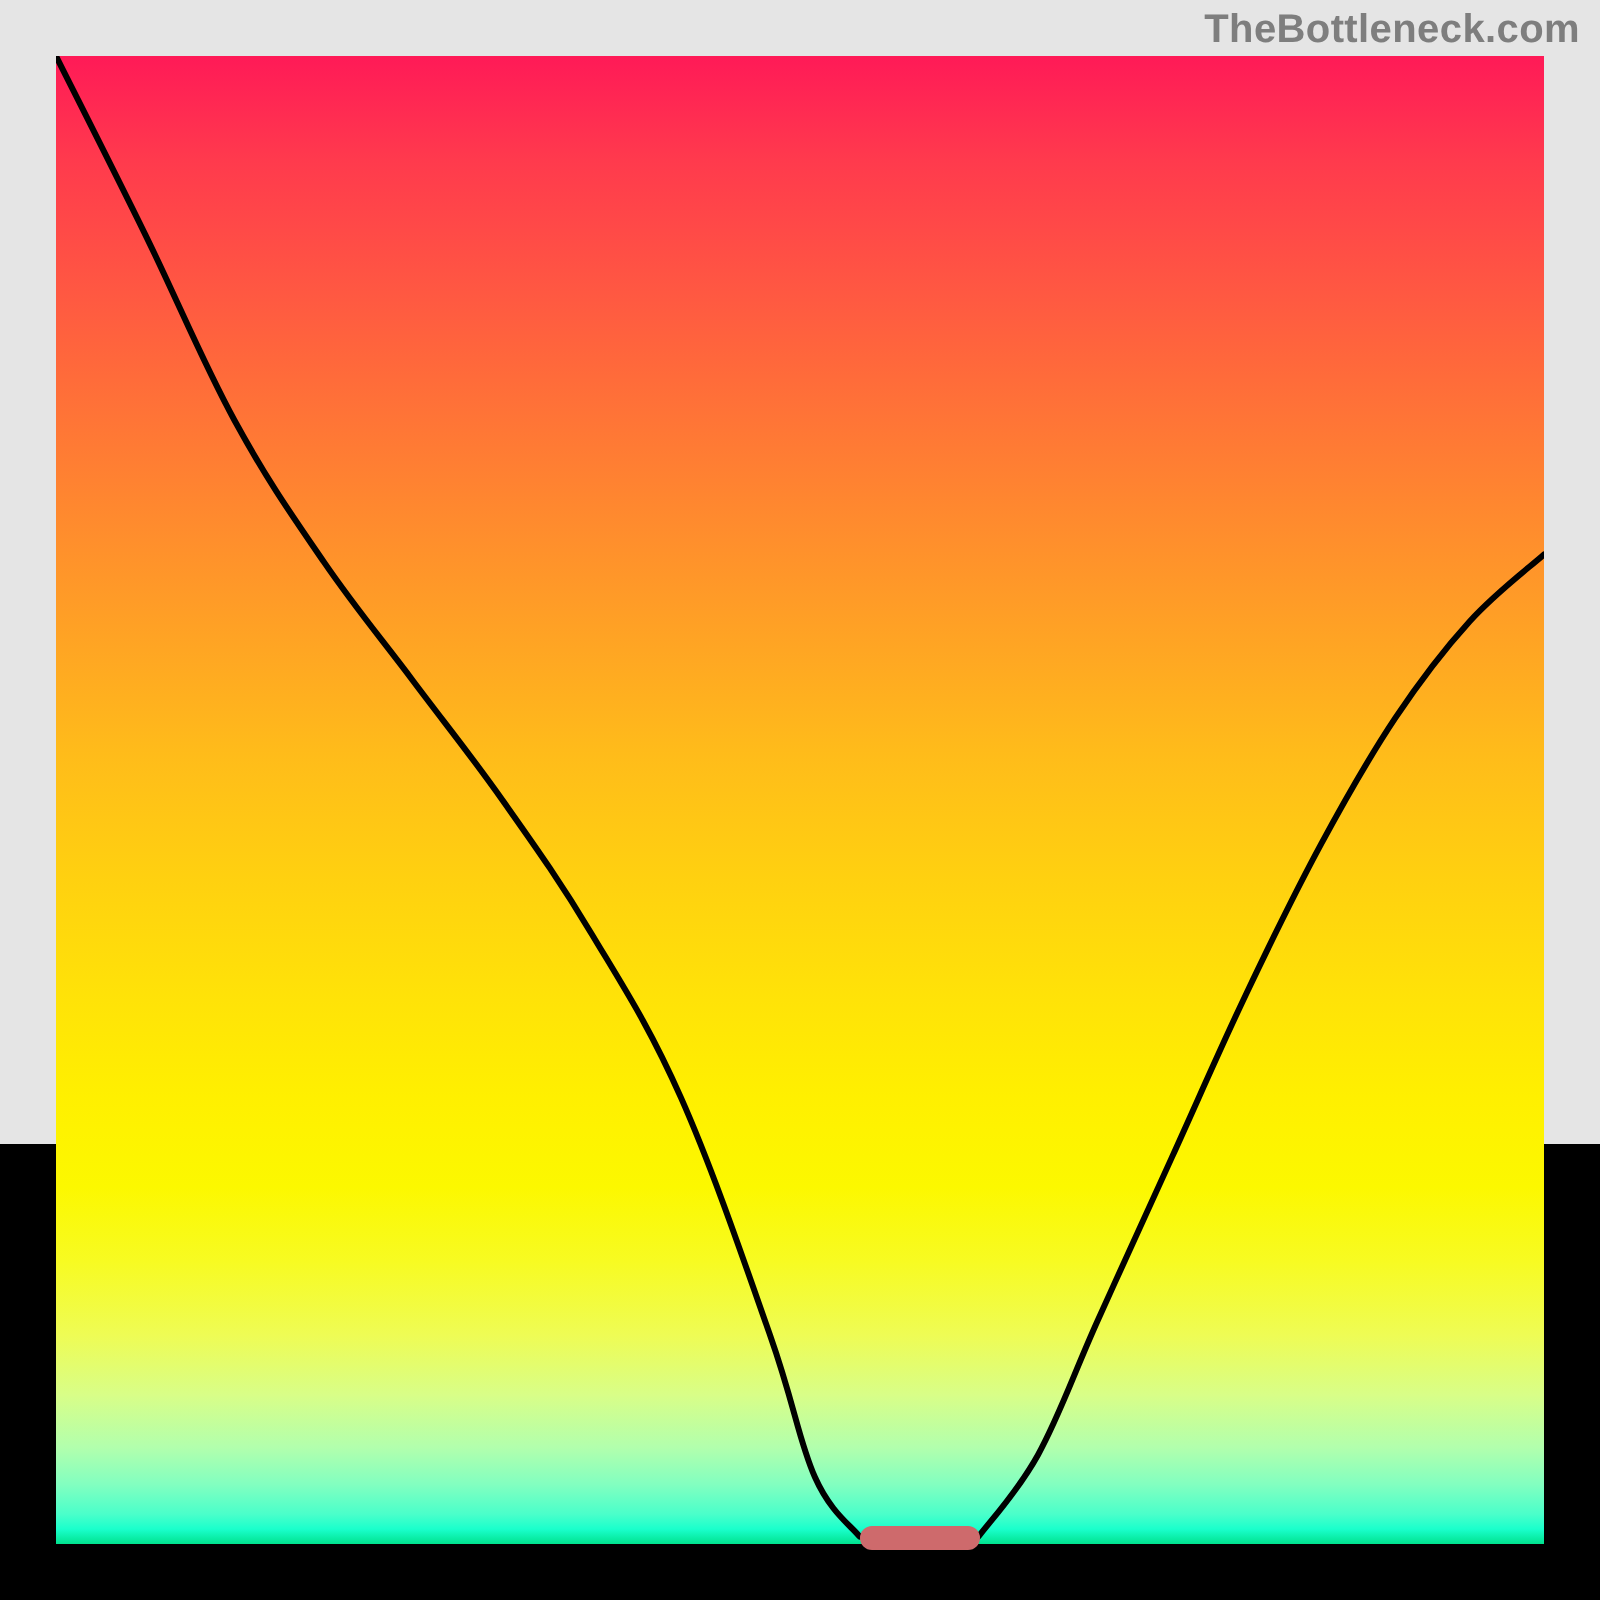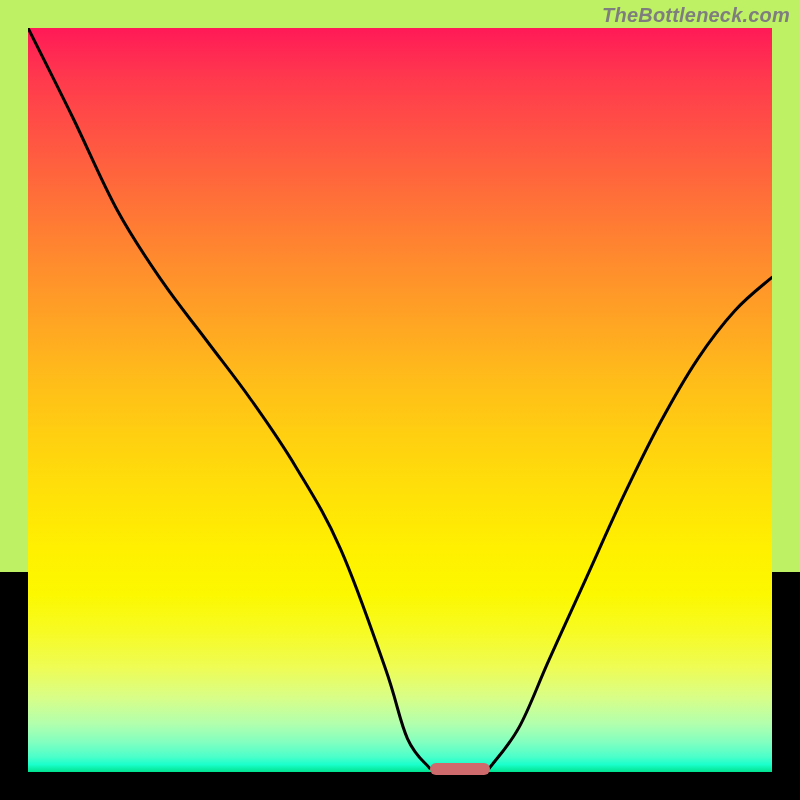--- a/index.html
+++ b/index.html
@@ -7,22 +7,21 @@
     padding: 0;
     width: 800px;
     height: 800px;
     background: #000000;
     overflow: hidden;
   }
   .chart-container {
     position: relative;
     width: 800px;
     height: 572px;
-    background: #bef264;
-    font-style: italic;
+    background: #e5e5e5;
   }
   .plot-area {
     position: absolute;
     left: 28px;
     top: 28px;
     width: 744px;
     height: 744px;
     background: linear-gradient(to bottom,
       #ff1a57 0%,
       #ff3a4d 7%,

